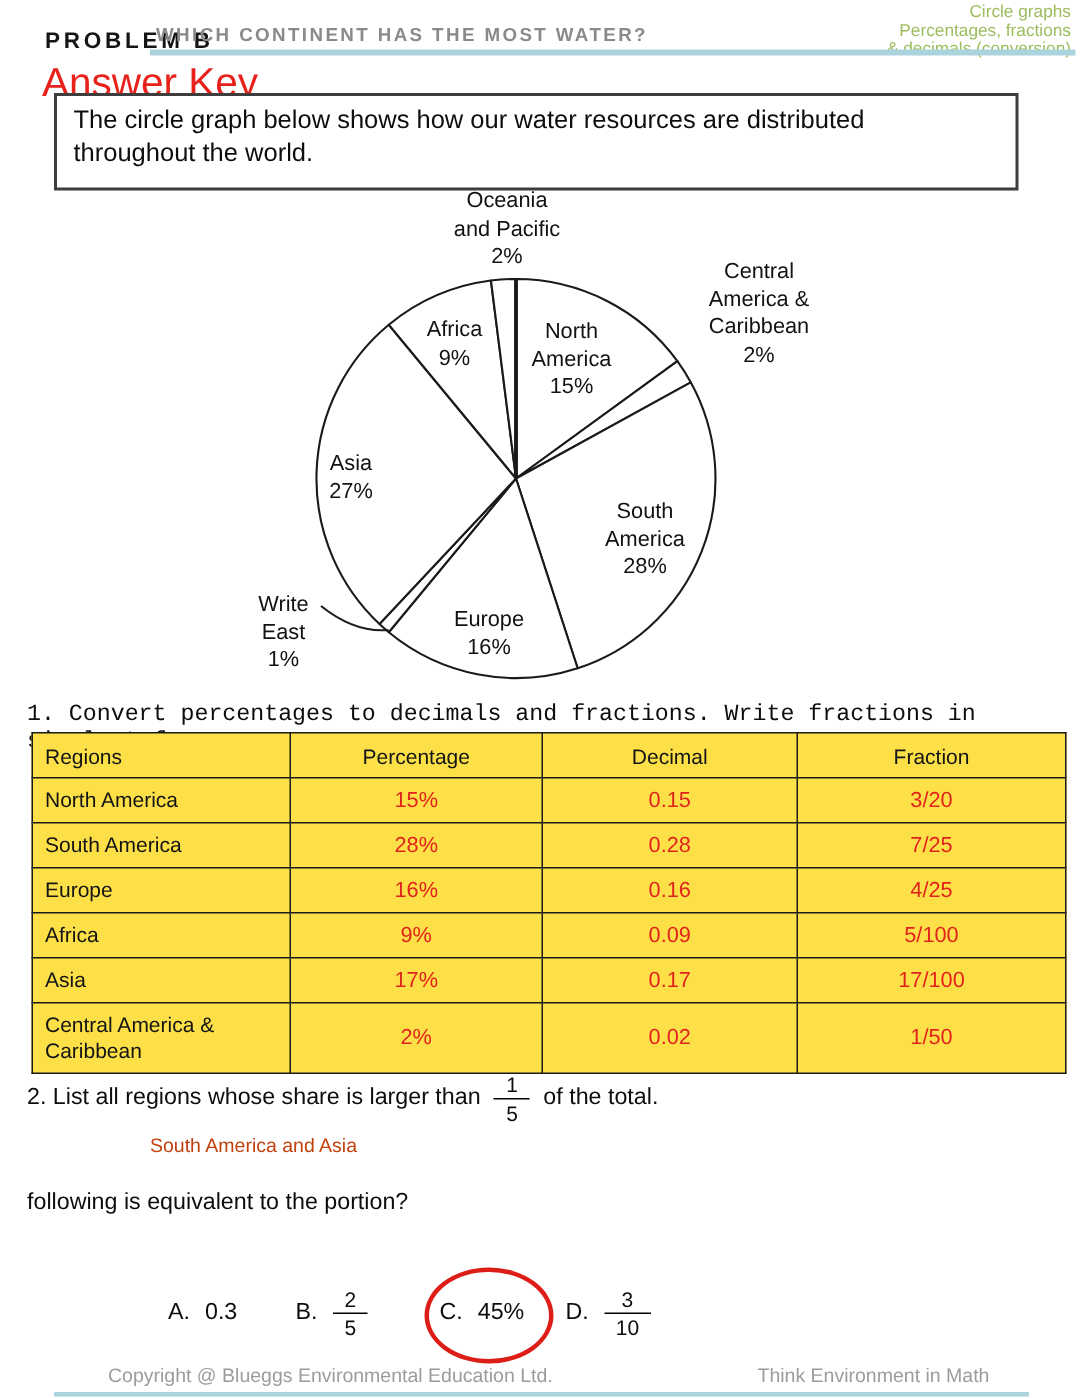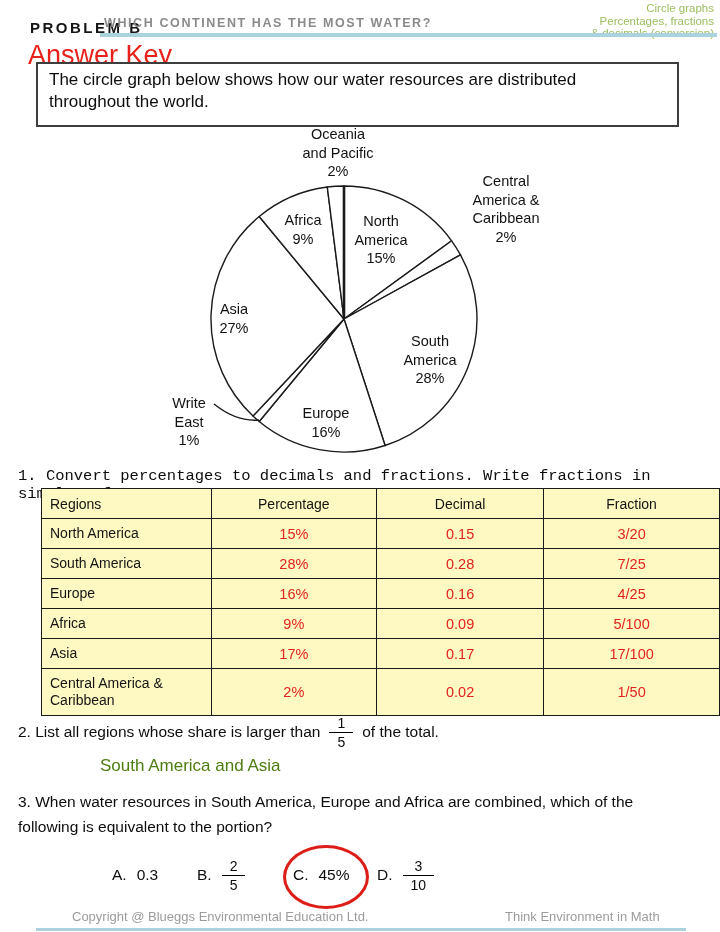--- a/index.html
+++ b/index.html
@@ -20,37 +20,37 @@
   #intro-box{left:36px;top:62px;width:628px;height:56px;border:2px solid #3d3d3d;background:#fff;
     padding:5px 0 0 11px;font-size:17px;line-height:22px;color:#0d0d0d;}
 
   
   #pie-svg{left:0;top:0;width:720px;height:932px;pointer-events:none;}
   .pie-label{position:absolute;transform:translateX(-50%);text-align:center;
     font-size:14.5px;line-height:18.5px;color:#121212;white-space:nowrap;}
 
   
   #q1-text{left:18px;top:467px;font-size:15.5px;color:#0d0d0d;font-family:Liberation Mono, monospace;}
-  #conversion-table{left:21px;top:488px;border-collapse:collapse;background:#fef9c3;margin-left:20px;}
+  #conversion-table{left:21px;top:488px;border-collapse:collapse;background:#fde047;}
   #conversion-table th,#conversion-table td{border:1.5px solid #1a1a1a;font-weight:normal;}
   #conversion-table th{height:27px;font-size:14px;text-align:center;color:#141414;}
   #conversion-table th.region{text-align:left;padding-left:8px;}
   #conversion-table td{height:27px;font-size:14px;}
   #conversion-table td.region{text-align:left;padding-left:8px;color:#141414;line-height:17px;}
   #conversion-table td.val{text-align:center;color:#e2231d;font-size:14.5px;}
   #conversion-table tr.tall td{height:44px;}
   .cw0{width:162px;} .cw1{width:165px;} .cw2{width:167px;} .cw3{width:176px;}
 
   
   #q2-row{left:18px;top:710px;height:44px;display:flex;align-items:center;gap:9px;font-size:15.5px;color:#0d0d0d;text-align:right;}
   .fraction{display:inline-flex;flex-direction:column;align-items:center;font-size:14px;line-height:16px;color:#0d0d0d;}
   .fraction .num{padding:0 8px;}
   .fraction .den{padding:0 8px;}
   .fraction .bar{width:100%;border-top:1.5px solid #000;height:0;margin:1px 0;}
-  #q2-answer{left:100px;top:756px;font-size:17px;color:#4d7c0f;}
+  #q2-answer{left:100px;top:756px;font-size:13px;color:#c2410c;}
 
   
   #q3-text{left:18px;top:789px;font-size:15.5px;line-height:25px;color:#0d0d0d;}
 
   
   .choice{position:absolute;top:846px;height:58px;display:flex;align-items:center;gap:10px;font-size:15.5px;color:#0d0d0d;}
   #choice-0{left:112px;} #choice-1{left:197px;} #choice-2{left:293px;} #choice-3{left:377px;}
   #answer-circle{left:283px;top:845px;width:80px;height:58px;border:3.5px solid #dd1d17;border-radius:50%;}
 
   
@@ -186,21 +186,20 @@
     <span class="fraction">
       <span class="num">1</span>
       <span class="bar"></span>
       <span class="den">5</span>
     </span>
     <span>of the total.</span>
   </div>
   <div class="abs" id="q2-answer">South America and Asia</div>
 
   <div class="abs" id="q3-text">
-    <div>3. When water resources in South America, Europe and Africa are combined, which of the</div>
     <div>following is equivalent to the portion?</div>
   </div>
 
   <div id="choices">
       <div class="choice" id="choice-0">
         <span>A.</span>
         <span>0.3</span>
       </div>
       <div class="choice" id="choice-1">
         <span>B.</span>

